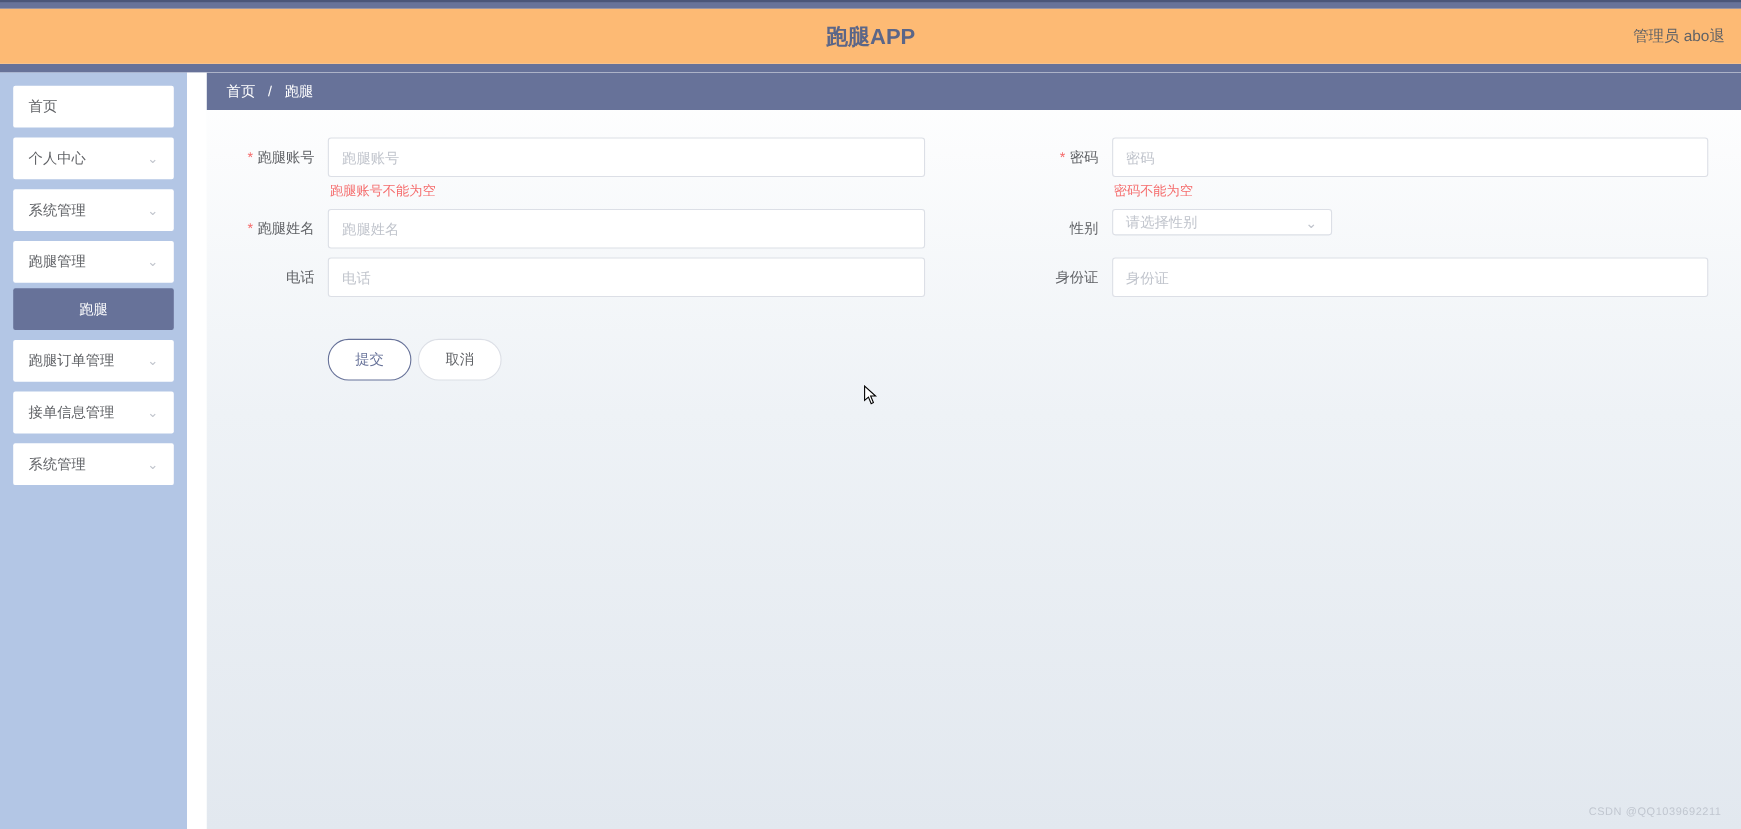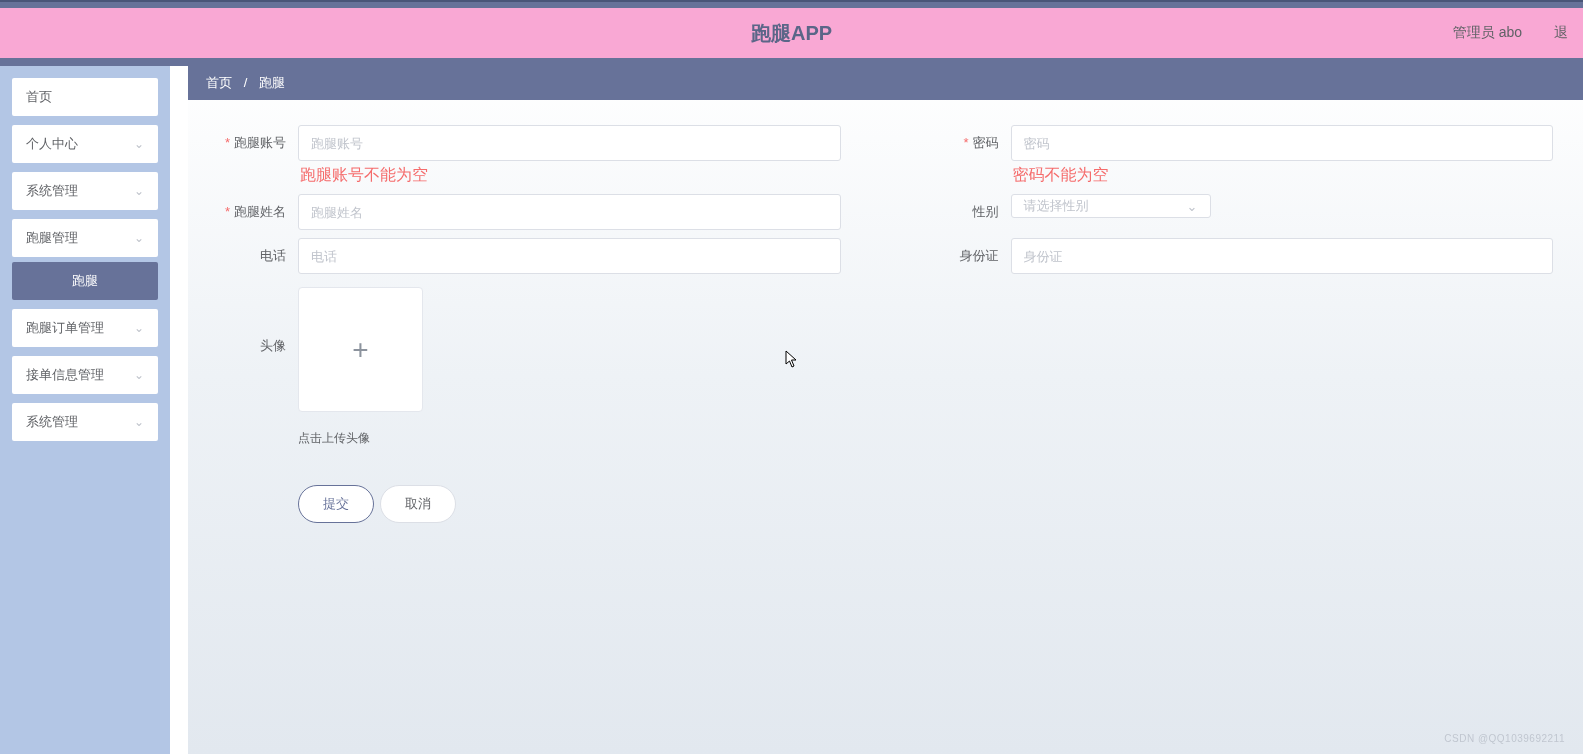--- a/index.html
+++ b/index.html
@@ -13,37 +13,37 @@
       overflow: hidden;
       position: relative;
     }
     .top-strip {
       height: 8px;
       background: #677299;
       border-top: 2px solid #4a5578;
     }
     .header {
       height: 50px;
-      background: #f9a8d4;
+      background: #fdba74;
       display: flex;
       align-items: center;
       justify-content: center;
       position: relative;
     }
     .header-title {
       font-size: 20px;
       font-weight: bold;
       color: #5b6688;
     }
     .header-right {
       position: absolute;
       right: 15px;
       display: flex;
       align-items: center;
-      gap: 32px;
+      gap: 0;
       color: #606266;
       font-size: 14px;
     }
     .header-right span { cursor: pointer; }
     .divider-bar {
       height: 8px;
       background: #677299;
     }
     .main-wrap {
       display: flex;
@@ -155,21 +155,21 @@
       font-size: 13px;
       color: #c0c4cc;
       background: #fff;
       display: flex;
       align-items: center;
       justify-content: space-between;
       cursor: pointer;
     }
     .error-text {
       color: #f56c6c;
-      font-size: 16px;
+      font-size: 12px;
       margin-top: 4px;
       padding-left: 2px;
     }
     .upload-box {
       width: 125px;
       height: 125px;
       border: 1px solid #e4e7ed;
       border-radius: 4px;
       background: #fff;
       display: flex;
@@ -347,31 +347,20 @@
           <div class="form-item">
             <div class="form-label">身份证</div>
             <div class="form-control-wrap">
               <input class="form-input" placeholder="身份证" style="">
             </div>
           </div>
         </div>
       </div>
 
       <div class="form-row">
-        <div class="form-col">
-          <div class="form-item">
-            <div class="form-label" style="padding-top:55px;">头像</div>
-            <div class="form-control-wrap">
-              <div class="upload-box">
-                <span class="upload-plus">+</span>
-              </div>
-              <div class="upload-hint">点击上传头像</div>
-            </div>
-          </div>
-        </div>
         <div class="form-col"></div>
       </div>
 
       <div class="button-row">
         <div class="btn btn-primary">提交</div>
         <div class="btn btn-default">取消</div>
       </div>
 
     </div>
 

